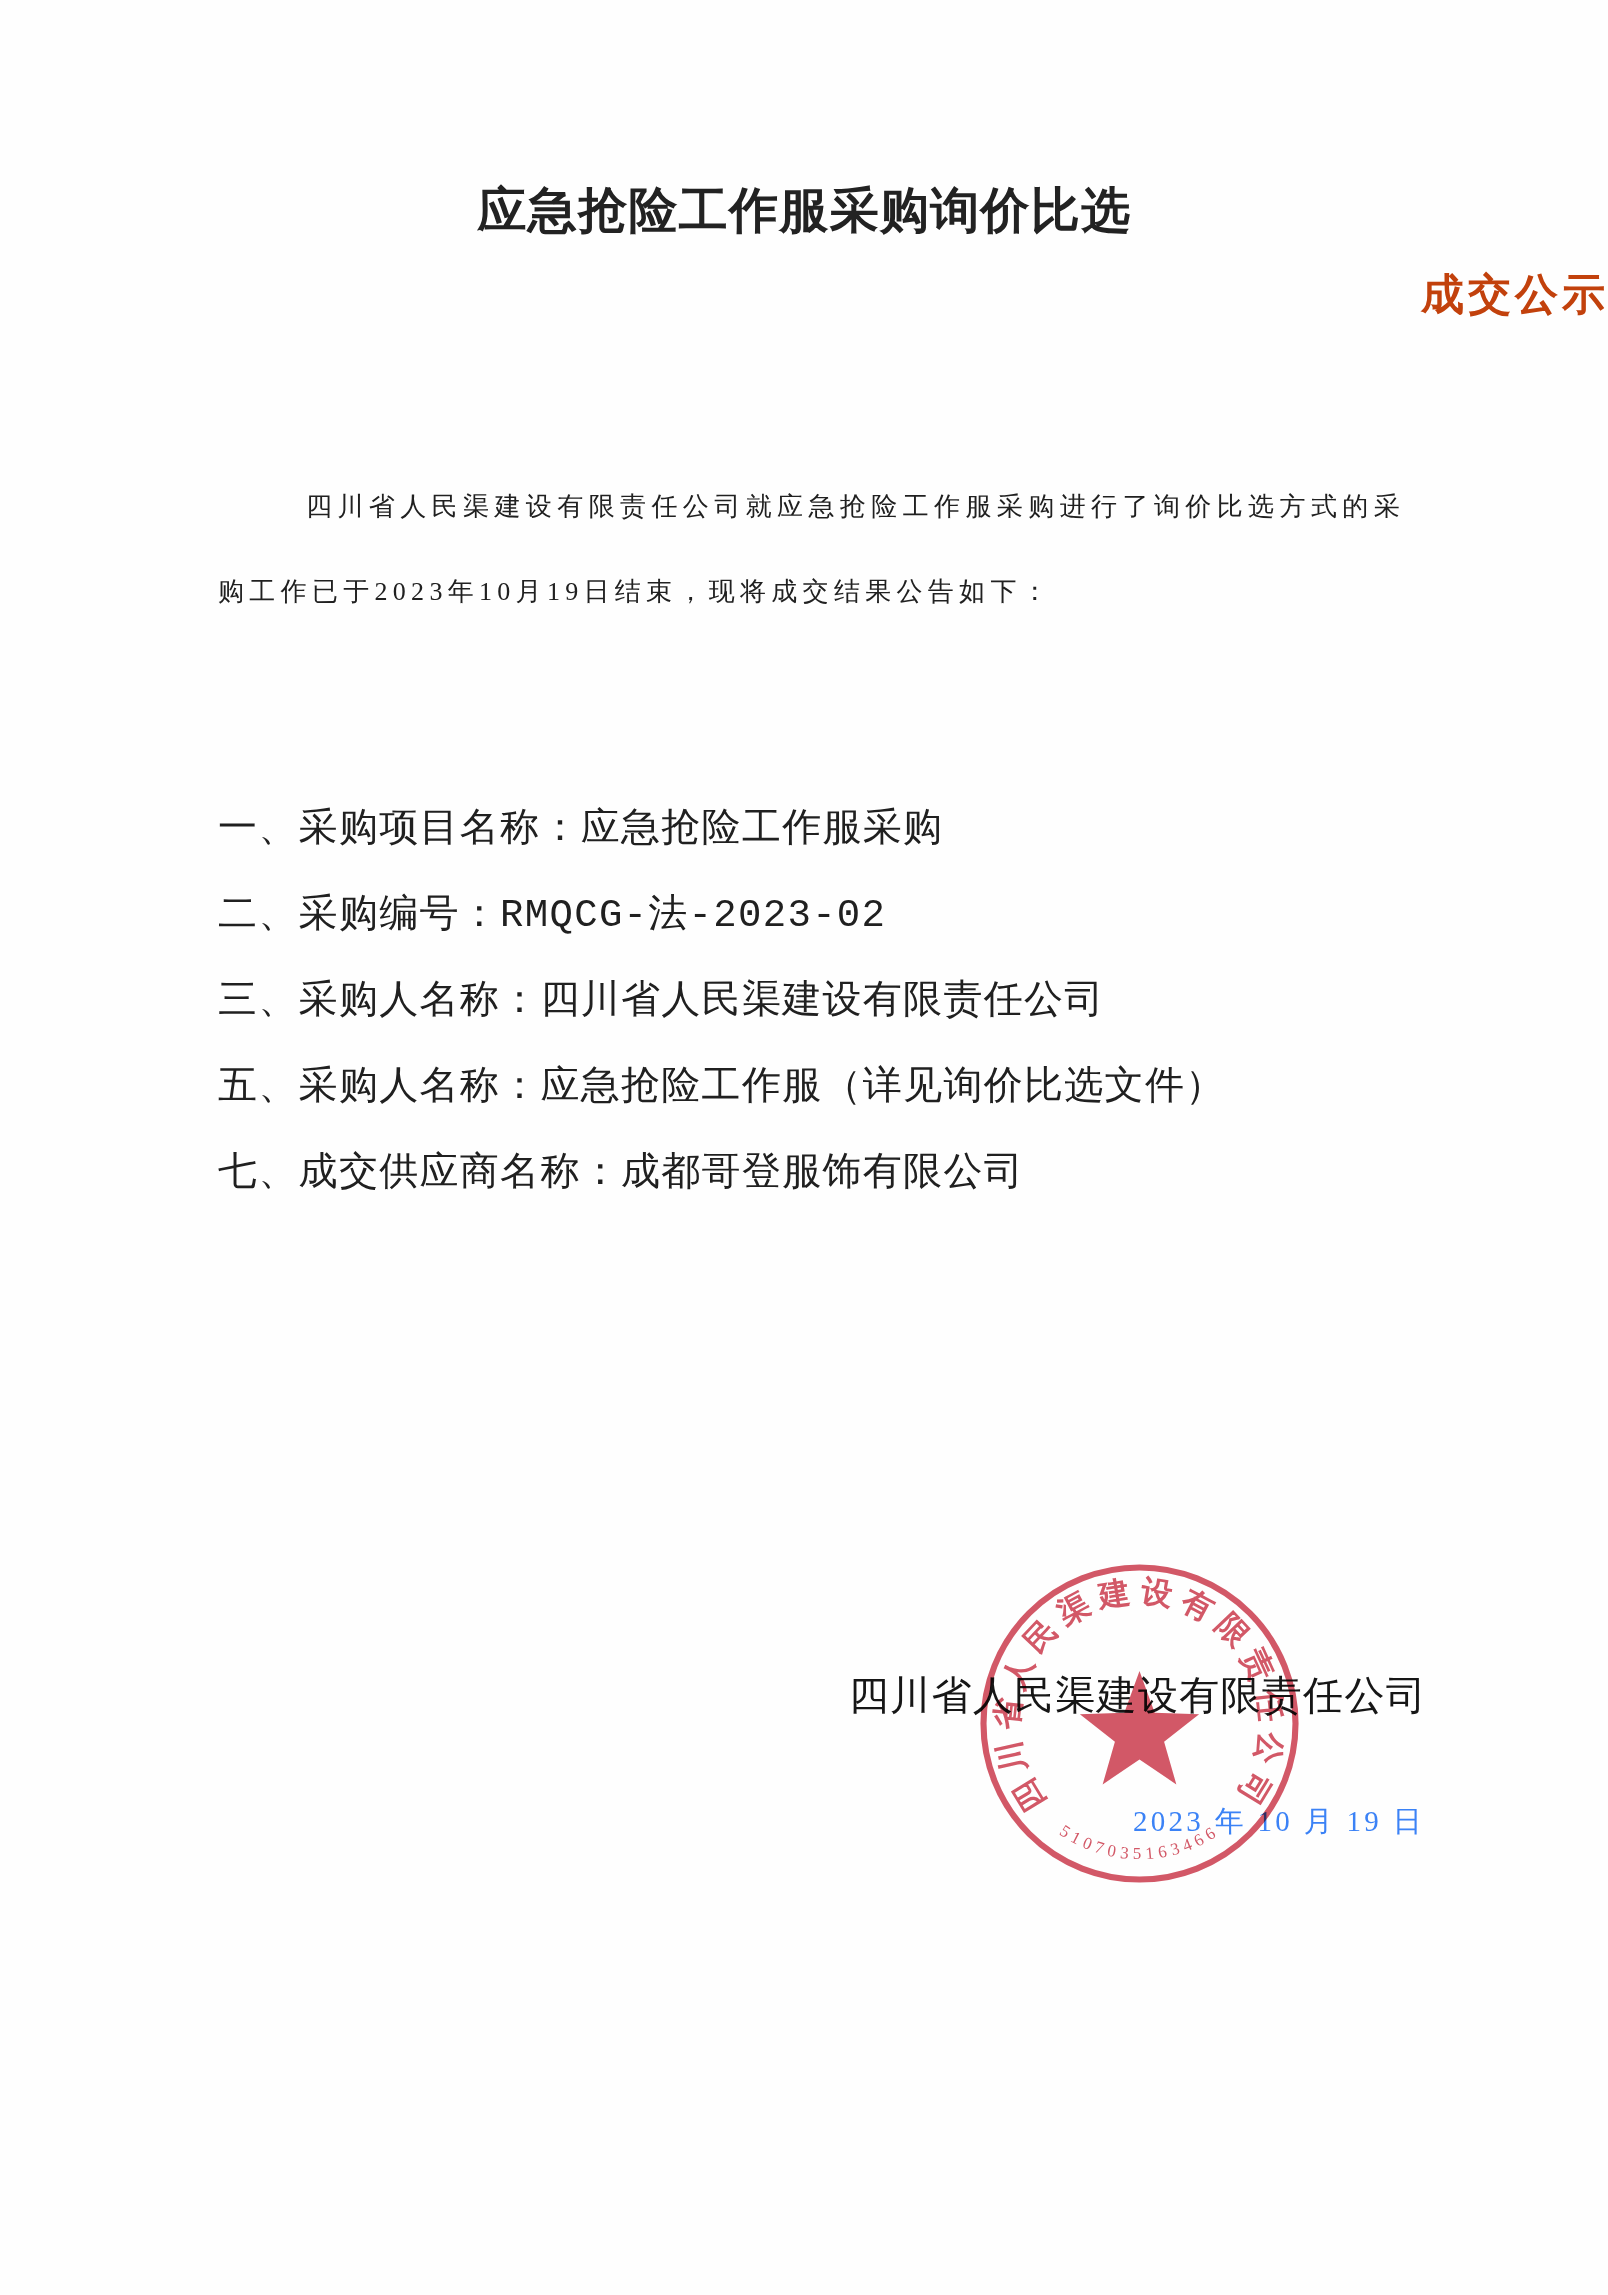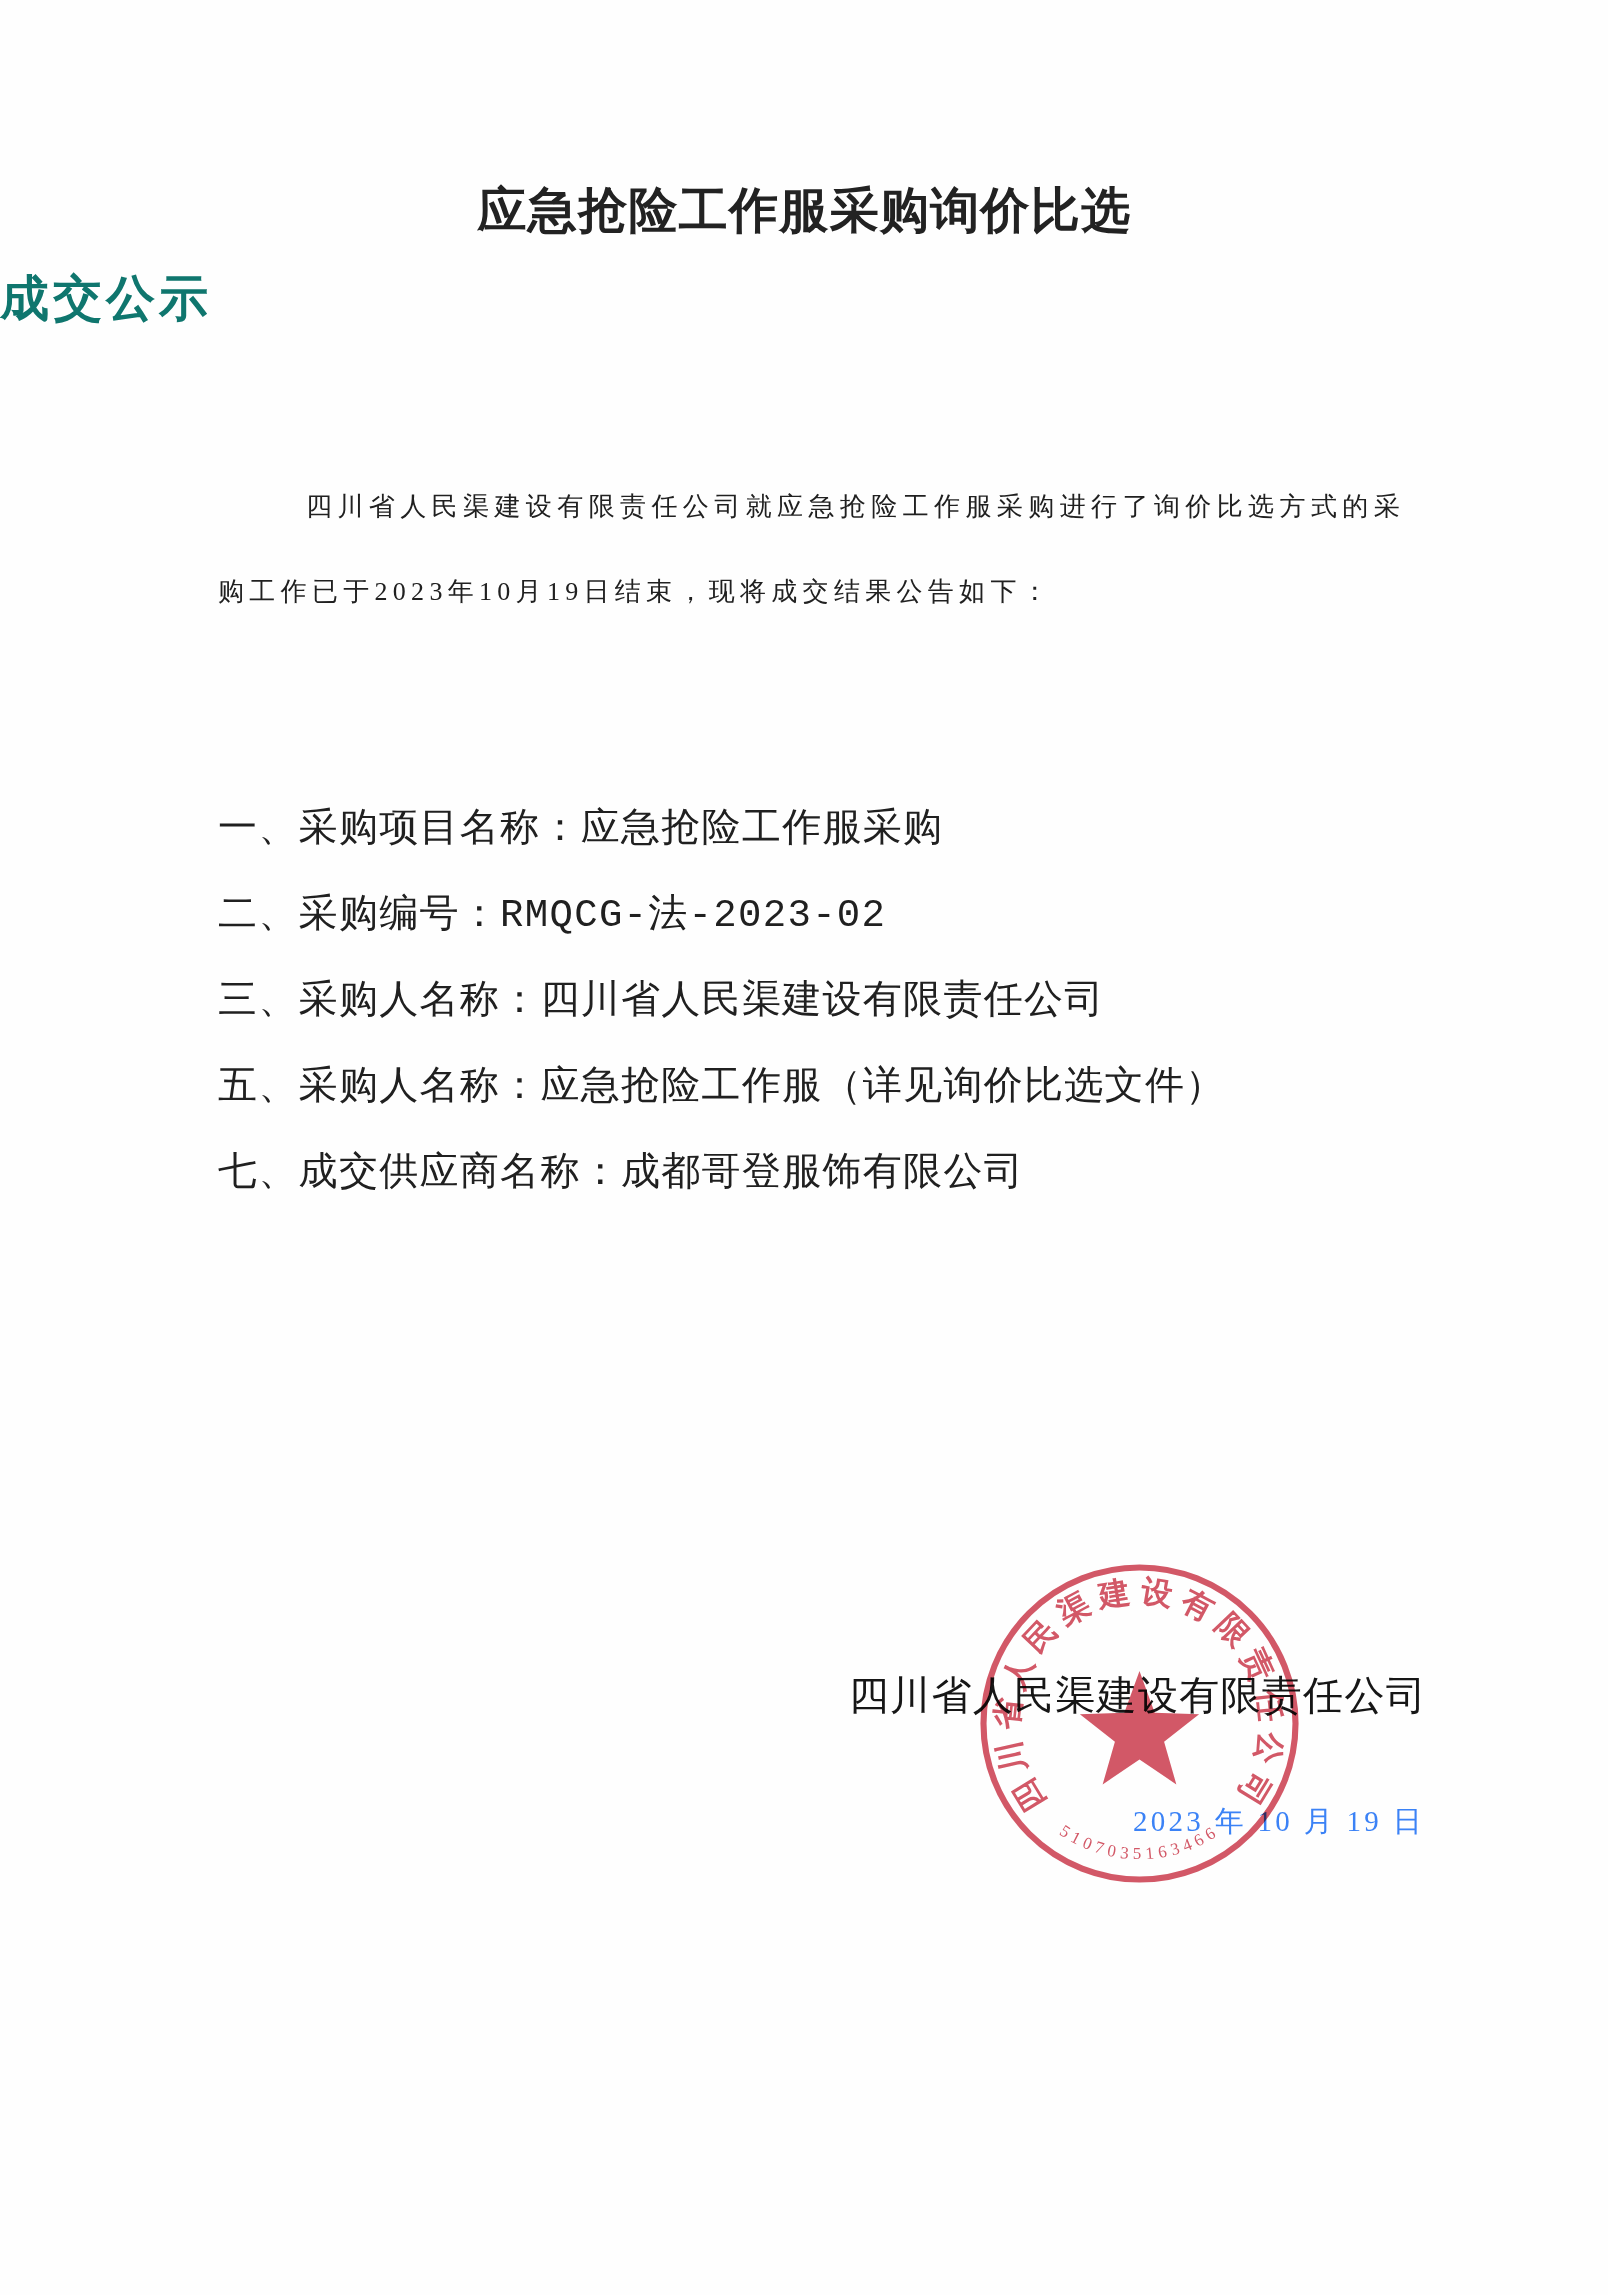--- a/index.html
+++ b/index.html
@@ -19,25 +19,25 @@
     text-align: center;
     font-size: 49px;
     font-weight: bold;
     letter-spacing: 1.3px;
     color: #222;
     white-space: nowrap;
   }
   .doc-subtitle {
     position: absolute;
     top: 266px; left: 0; width: 100%;
-    text-align: left;
-    font-size: 49px;
+    text-align: right;
+    font-size: 43px;
     font-weight: bold;
     letter-spacing: 4px;
-    color: #0f766e;
+    color: #c2410c;
     white-space: nowrap;
   }
   .intro {
     position: absolute;
     top: 464px; left: 218px; width: 1187px;
     font-size: 26px;
     line-height: 85px;
     letter-spacing: 5.3px;
     text-align: justify;
     text-indent: 88px;

